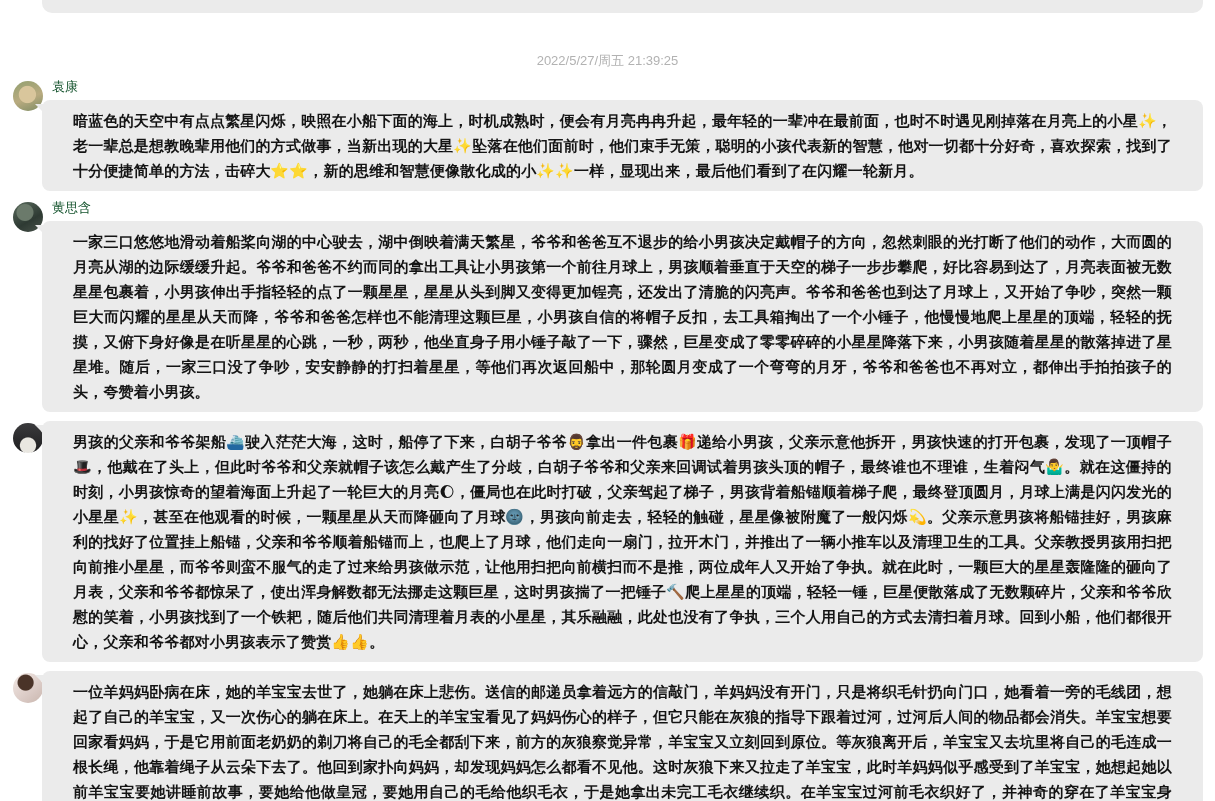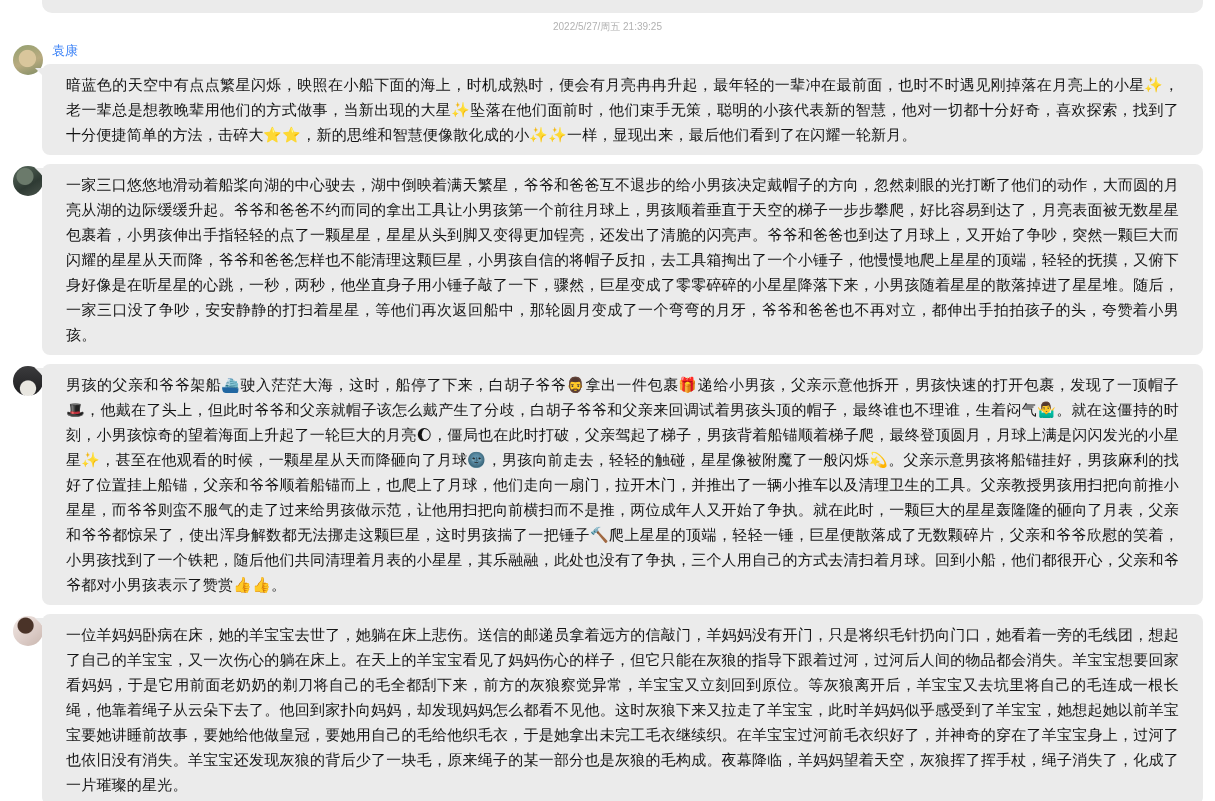--- a/index.html
+++ b/index.html
@@ -19,22 +19,23 @@
   }
   .prev-remnant {
     margin: 0 12px 0 42px;
     height: 13px;
     background: #ebebeb;
     border-radius: 0 0 10px 10px;
   }
   .timestamp-row {
     text-align: center;
     color: #b2b2b2;
-    font-size: 10px;
+    font-size: 13px;
     padding: 7px 0 9px 0;
+    margin-top: 32px;
   }
   .msg-group {
     position: relative;
     margin: 0 12px 9px 13px;
   }
   .avatar {
     position: absolute;
     left: 0;
     top: 2px;
     width: 30px;
@@ -44,34 +45,35 @@
   }
   .avatar-1 { background: radial-gradient(circle at 48% 45%, #d9c69c 0 36%, rgba(0,0,0,0) 40%), linear-gradient(160deg, #93a070 0%, #b9ab80 55%, #7e8c64 100%); }
   .avatar-2 { background: radial-gradient(circle at 40% 35%, #6b7a6b 0 30%, rgba(0,0,0,0) 34%), linear-gradient(150deg, #5a6b5d 0%, #2e3a33 60%, #49534b 100%); }
   .avatar-3 { background: radial-gradient(circle at 50% 75%, #e9e7e1 0 28%, rgba(0,0,0,0) 32%), linear-gradient(180deg, #3b3b3d 0%, #1d1d1f 100%); }
   .avatar-4 { background: radial-gradient(circle at 42% 32%, #4a3328 0 28%, rgba(0,0,0,0) 32%), linear-gradient(140deg, #f2e8e4 0%, #dbcbc6 60%, #c9b6ae 100%); }
   .msg-content {
     padding-left: 29px;
   }
   .author-name {
     font-size: 13px;
-    color: #3b82f6;
+    color: #14532d;
     margin: 0 0 5px 10px;
     line-height: 16px;
   }
   .bubble {
     position: relative;
     background: #ebebeb;
     border-radius: 8px;
-    padding: 8px 24px;
+    padding: 8px 31px;
     color: #141414;
     font-size: 15px;
     line-height: 25px;
     text-align: justify;
     letter-spacing: 0.2px;
+    font-weight: bold;
   }
   .bubble-tail {
     position: absolute;
     left: -7px;
     top: 4px;
     width: 11px;
     height: 11px;
     background: #ebebeb;
     clip-path: polygon(0 0, 100% 0, 100% 100%);
   }
@@ -93,20 +95,21 @@
       <div class="bubble">
         <div class="bubble-tail"></div>
         <span class="message-text">暗蓝色的天空中有点点繁星闪烁，映照在小船下面的海上，时机成熟时，便会有月亮冉冉升起，最年轻的一辈冲在最前面，也时不时遇见刚掉落在月亮上的小星✨，老一辈总是想教晚辈用他们的方式做事，当新出现的大星✨坠落在他们面前时，他们束手无策，聪明的小孩代表新的智慧，他对一切都十分好奇，喜欢探索，找到了十分便捷简单的方法，击碎大⭐⭐，新的思维和智慧便像散化成的小✨✨一样，显现出来，最后他们看到了在闪耀一轮新月。</span>
       </div>
     </div>
   </div>
 
   <div class="msg-group">
     <div class="avatar avatar-2"></div>
     <div class="msg-content">
+      <div class="author-name">黄思含</div>
       <div class="bubble">
         <div class="bubble-tail"></div>
         <span class="message-text">一家三口悠悠地滑动着船桨向湖的中心驶去，湖中倒映着满天繁星，爷爷和爸爸互不退步的给小男孩决定戴帽子的方向，忽然刺眼的光打断了他们的动作，大而圆的月亮从湖的边际缓缓升起。爷爷和爸爸不约而同的拿出工具让小男孩第一个前往月球上，男孩顺着垂直于天空的梯子一步步攀爬，好比容易到达了，月亮表面被无数星星包裹着，小男孩伸出手指轻轻的点了一颗星星，星星从头到脚又变得更加锃亮，还发出了清脆的闪亮声。爷爷和爸爸也到达了月球上，又开始了争吵，突然一颗巨大而闪耀的星星从天而降，爷爷和爸爸怎样也不能清理这颗巨星，小男孩自信的将帽子反扣，去工具箱掏出了一个小锤子，他慢慢地爬上星星的顶端，轻轻的抚摸，又俯下身好像是在听星星的心跳，一秒，两秒，他坐直身子用小锤子敲了一下，骤然，巨星变成了零零碎碎的小星星降落下来，小男孩随着星星的散落掉进了星星堆。随后，一家三口没了争吵，安安静静的打扫着星星，等他们再次返回船中，那轮圆月变成了一个弯弯的月牙，爷爷和爸爸也不再对立，都伸出手拍拍孩子的头，夸赞着小男孩。</span>
       </div>
     </div>
   </div>
 
   <div class="msg-group">
     <div class="avatar avatar-3"></div>
     <div class="msg-content">

